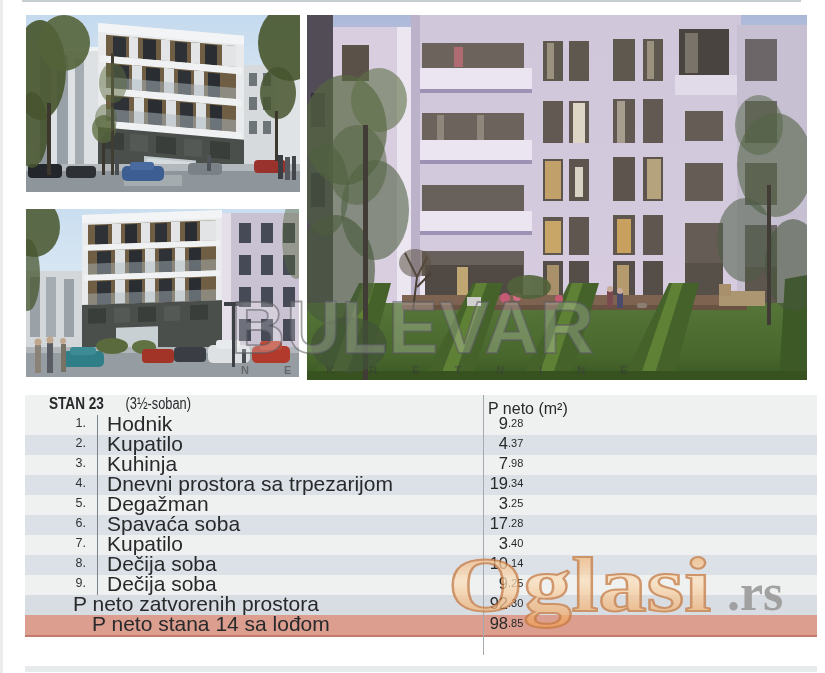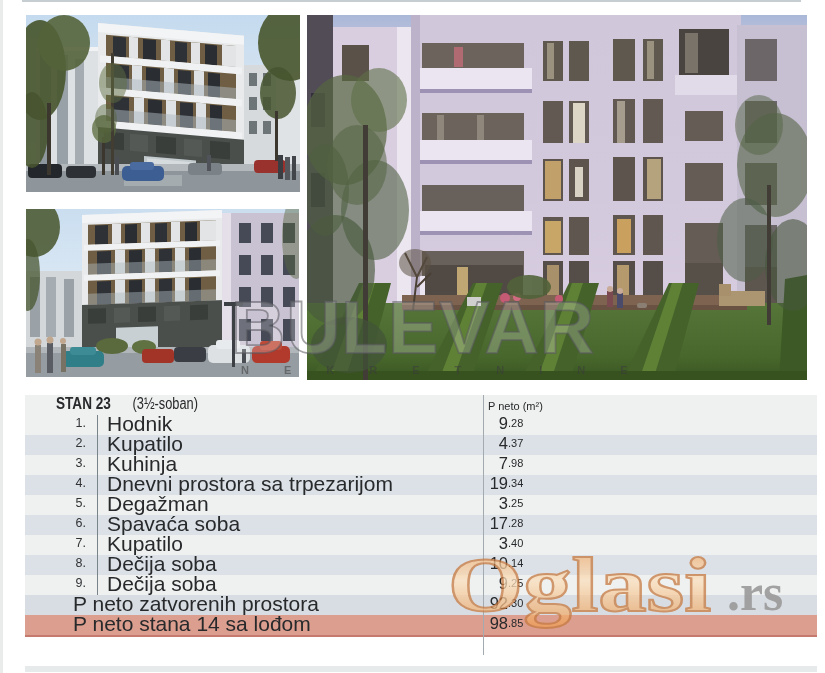--- a/index.html
+++ b/index.html
@@ -456,21 +456,21 @@
 <svg class="abs" style="left:225px;top:283px" width="445" height="97" viewBox="0 0 445 97">
   <text x="6" y="70" font-family="Liberation Sans, sans-serif" font-weight="bold" font-size="75" letter-spacing="1" fill="rgba(255,255,255,0.22)" stroke="rgba(90,90,95,0.55)" stroke-width="1.8">BULEVAR</text>
   <text x="16" y="91" font-family="Liberation Sans, sans-serif" font-weight="bold" font-size="11" letter-spacing="35" fill="rgba(60,60,60,0.55)">NEKRETNINE</text>
 </svg>
 
 <div class="abs" style="left:25px;top:395px">
 <table class="plan">
 
   <tbody>
         <tr style="background:#eef1f0;height:20px">
-    <td colspan="4" style="padding-left:31px;font-size:17px"><span style="display:inline-block;transform:scaleX(0.8);transform-origin:0 50%;white-space:nowrap"><b>STAN 23</b><span style="display:inline-block;width:27px"></span><span style="font-size:16px">(3½-soban)</span></span></td>
+    <td colspan="4" style="padding-left:24px;font-size:17px"><span style="display:inline-block;transform:scaleX(0.8);transform-origin:0 50%;white-space:nowrap"><b>STAN 23</b><span style="display:inline-block;width:27px"></span><span style="font-size:16px">(3½-soban)</span></span></td>
   </tr>
 </tbody>
     </table>
 <table class="plan">
 
   <tbody>
         <tr class="odd">
           <td class="num">1.</td>
           <td class="name">Hodnik</td>
           <td class="val">9</td>
@@ -534,29 +534,29 @@
         </tr>
 
   <tr class="sum">
           <td colspan="2" style="padding-left:48px">P neto zatvorenih prostora</td>
           <td class="val">92</td>
           <td class="valrest">.30</td>
         </tr>
 
 
   <tr class="tot">
-          <td colspan="2" style="padding-left:48px">P neto stana 14 sa lođom</td>
+          <td colspan="2" style="padding-left:67px">P neto stana 14 sa lođom</td>
           <td class="val">98</td>
           <td class="valrest">.85</td>
         </tr>
 </tbody>
     </table>
 </div>
 
-<div class="abs" style="left:488px;top:400px;font-size:11px;color:#27292b">P neto (m²)</div>
+<div class="abs" style="left:488px;top:400px;font-size:16px;color:#27292b">P neto (m²)</div>
 
 <div class="abs" style="left:483px;top:395px;width:1px;height:260px;background:#a3abb0"></div>
 
 <svg class="abs" style="left:440px;top:520px" width="385" height="130" viewBox="0 0 385 130">
   <defs>
     <linearGradient id="og" x1="0" y1="0" x2="0" y2="1">
       <stop offset="0" stop-color="#f2a45c"></stop>
       <stop offset="0.45" stop-color="#fadfbd"></stop>
       <stop offset="1" stop-color="#ed9c52"></stop>
     </linearGradient>

